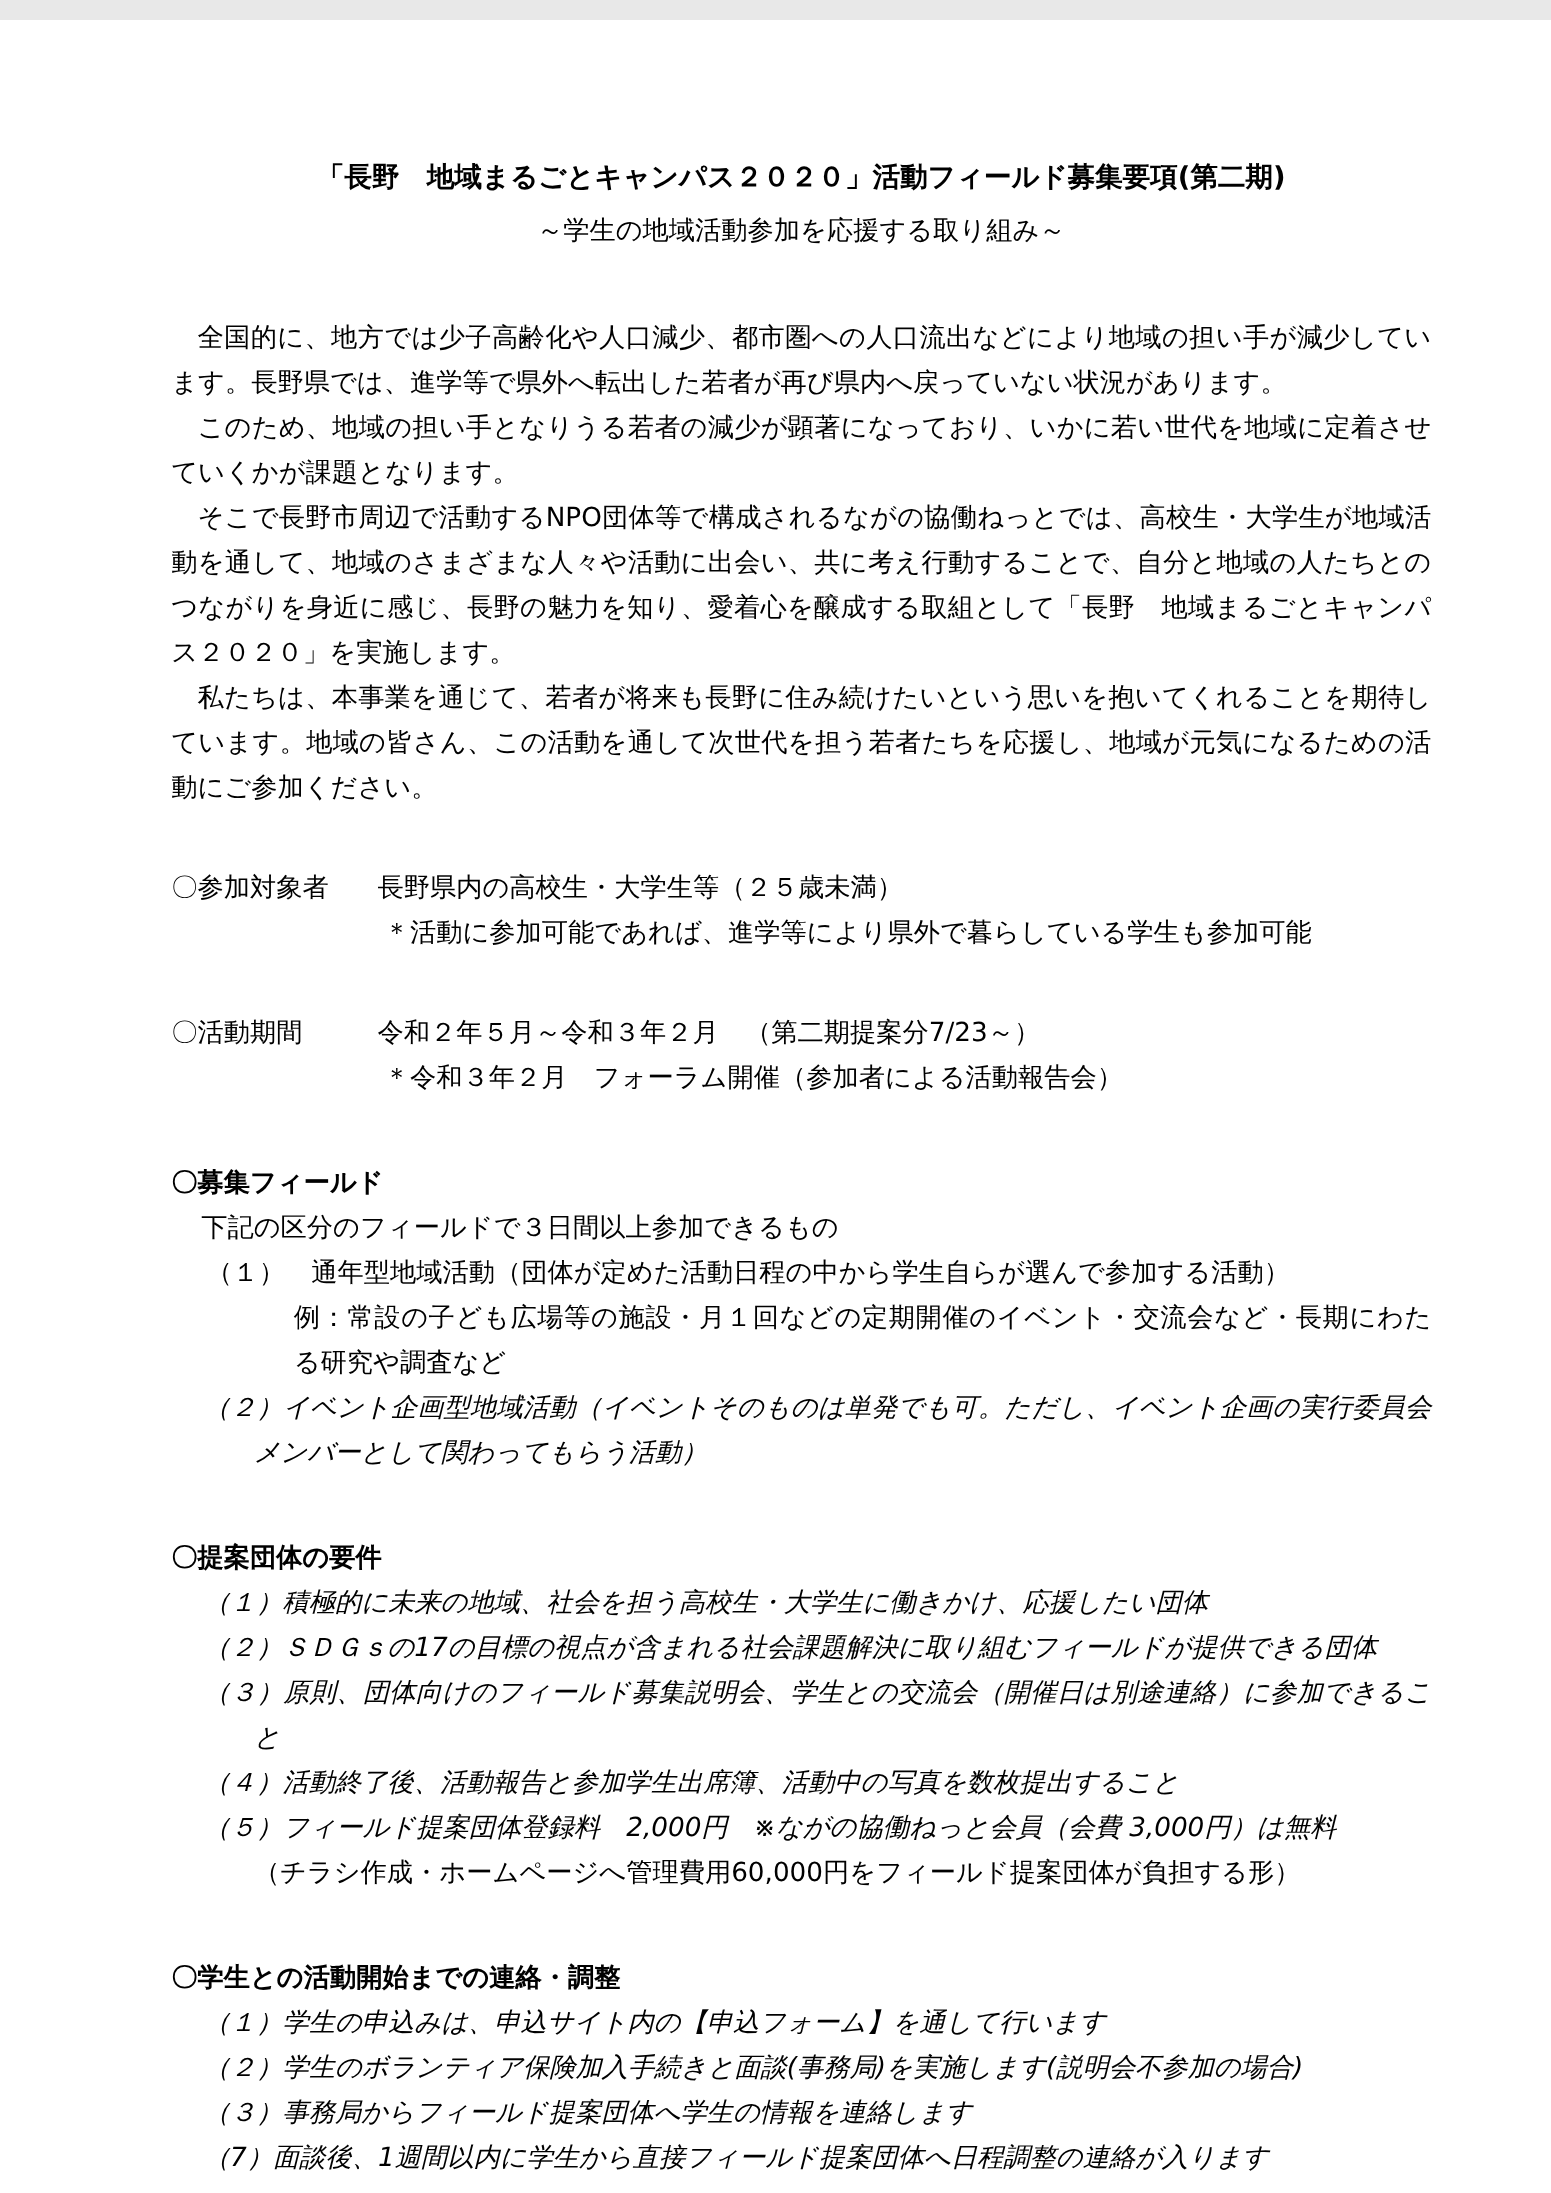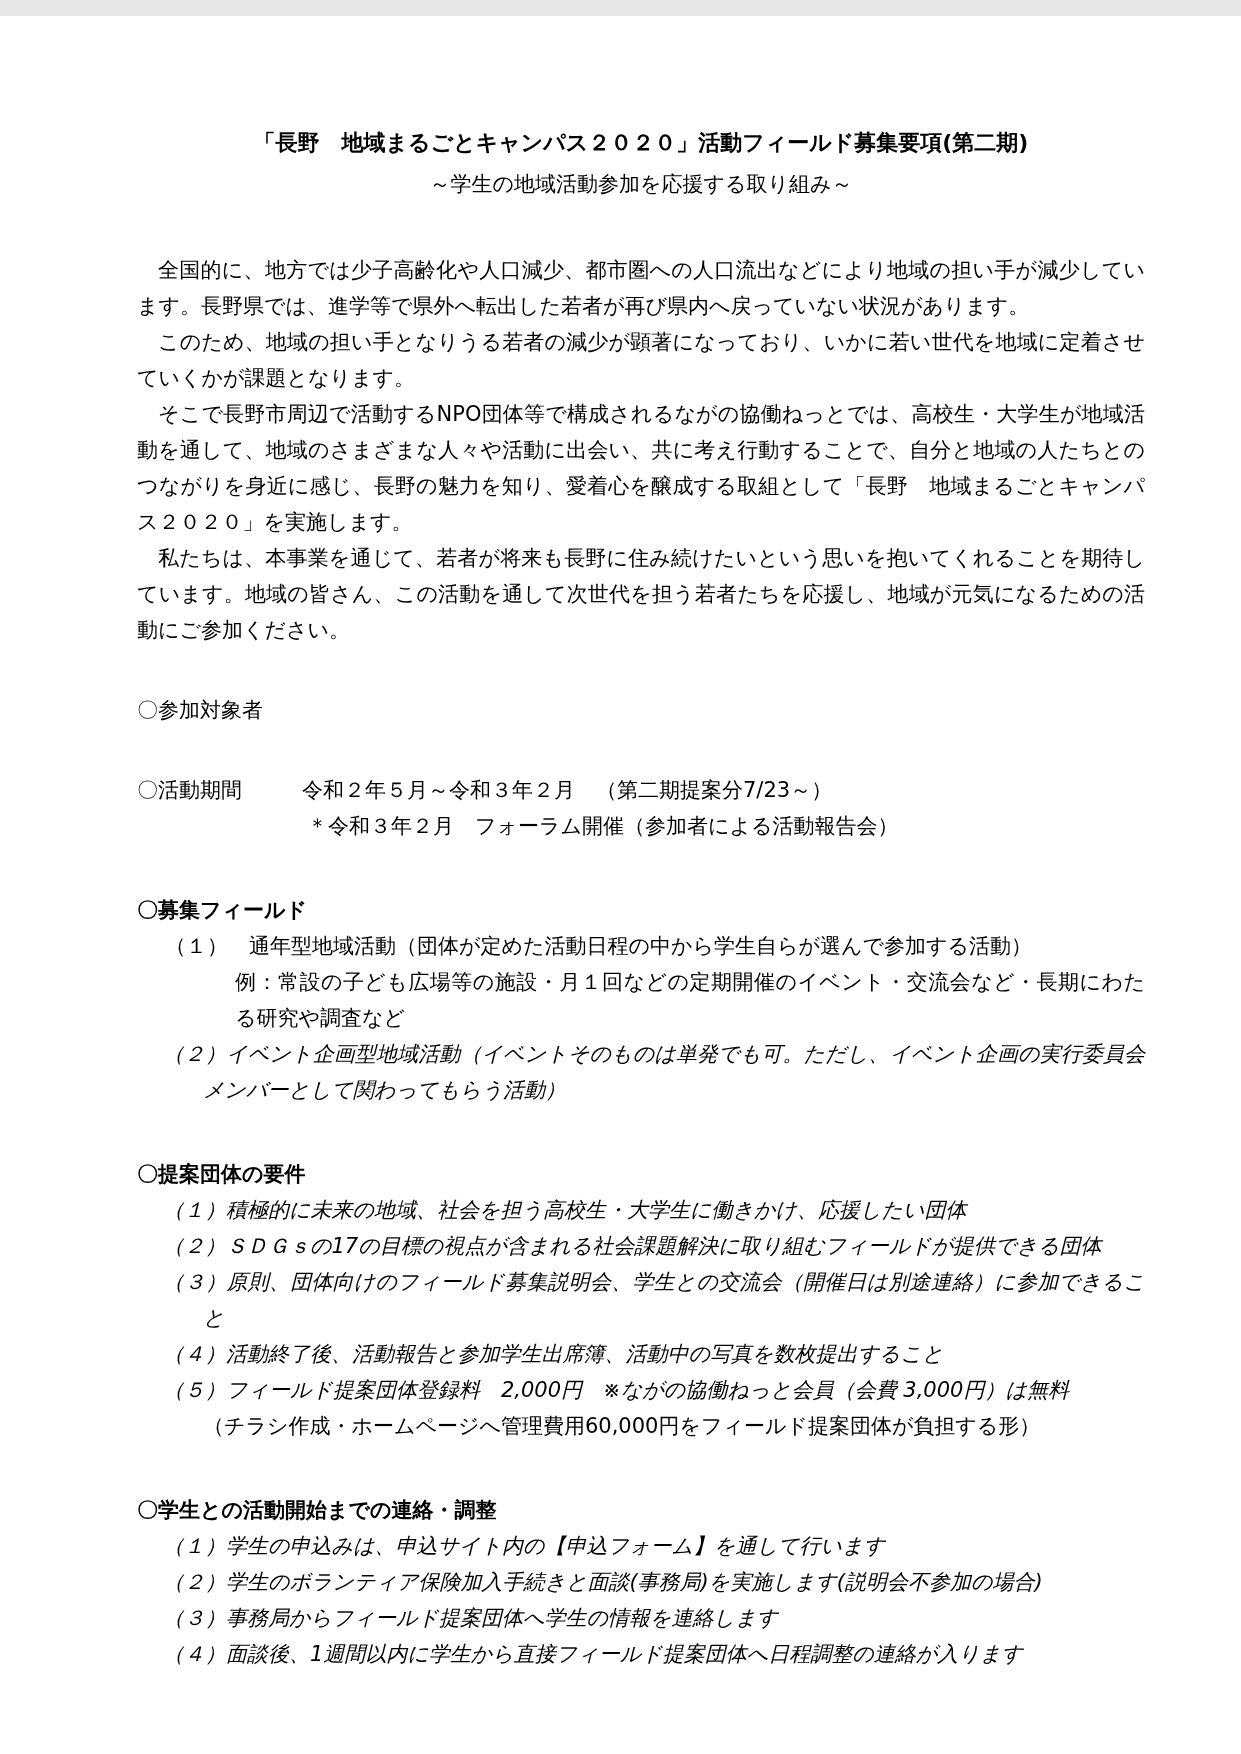--- a/index.html
+++ b/index.html
@@ -59,48 +59,53 @@
 
   <div class="intro">
     <p>全国的に、地方では少子高齢化や人口減少、都市圏への人口流出などにより地域の担い手が減少しています。長野県では、進学等で県外へ転出した若者が再び県内へ戻っていない状況があります。</p>
     <p>このため、地域の担い手となりうる若者の減少が顕著になっており、いかに若い世代を地域に定着させていくかが課題となります。</p>
     <p>そこで長野市周辺で活動するNPO団体等で構成されるながの協働ねっとでは、高校生・大学生が地域活動を通して、地域のさまざまな人々や活動に出会い、共に考え行動することで、自分と地域の人たちとのつながりを身近に感じ、長野の魅力を知り、愛着心を醸成する取組として「長野　地域まるごとキャンパス２０２０」を実施します。</p>
     <p>私たちは、本事業を通じて、若者が将来も長野に住み続けたいという思いを抱いてくれることを期待しています。地域の皆さん、この活動を通して次世代を担う若者たちを応援し、地域が元気になるための活動にご参加ください。</p>
   </div>
 
   <div class="kv-section">
     <div class="kv-heading">〇参加対象者</div>
+    <div class="kv-body">
+      <div>長野県内の高校生・大学生等（２５歳未満）</div>
+      <div class="kv-note">＊活動に参加可能であれば、進学等により県外で暮らしている学生も参加可能</div>
+    </div>
   </div>
 
   <div class="kv-section">
     <div class="kv-heading">〇活動期間</div>
     <div class="kv-body">
       <div>令和２年５月～令和３年２月　（第二期提案分7/23～）</div>
       <div class="kv-note">＊令和３年２月　フォーラム開催（参加者による活動報告会）</div>
     </div>
   </div>
 
   <div class="section">
     <h3 class="section-heading">〇募集フィールド</h3>
+    <div class="condition">下記の区分のフィールドで３日間以上参加できるもの</div>
     <div class="item-wide">（１）　通年型地域活動（団体が定めた活動日程の中から学生自らが選んで参加する活動）</div>
     <div class="example">例：常設の子ども広場等の施設・月１回などの定期開催のイベント・交流会など・長期にわたる研究や調査など</div>
     <div class="item">（２）イベント企画型地域活動（イベントそのものは単発でも可。ただし、イベント企画の実行委員会メンバーとして関わってもらう活動）</div>
   </div>
 
   <div class="section">
     <h3 class="section-heading">〇提案団体の要件</h3>
     <div class="item">（１）積極的に未来の地域、社会を担う高校生・大学生に働きかけ、応援したい団体</div>
     <div class="item">（２）ＳＤＧｓの17の目標の視点が含まれる社会課題解決に取り組むフィールドが提供できる団体</div>
     <div class="item">（３）原則、団体向けのフィールド募集説明会、学生との交流会（開催日は別途連絡）に参加できること</div>
     <div class="item">（４）活動終了後、活動報告と参加学生出席簿、活動中の写真を数枚提出すること</div>
     <div class="item">（５）フィールド提案団体登録料　2,000円　※ながの協働ねっと会員（会費 3,000円）は無料</div>
     <div class="supplement">（チラシ作成・ホームページへ管理費用60,000円をフィールド提案団体が負担する形）</div>
   </div>
 
   <div class="section">
     <h3 class="section-heading">〇学生との活動開始までの連絡・調整</h3>
     <div class="item">（１）学生の申込みは、申込サイト内の【申込フォーム】を通して行います</div>
     <div class="item">（２）学生のボランティア保険加入手続きと面談(事務局)を実施します(説明会不参加の場合)</div>
     <div class="item">（３）事務局からフィールド提案団体へ学生の情報を連絡します</div>
-    <div class="item">（４）面談後、1週間以内に学生から直接フィールド提案団体へ日程調整の連絡が入ります</div>
+    <div class="item">（7）面談後、1週間以内に学生から直接フィールド提案団体へ日程調整の連絡が入ります</div>
   </div>
 
 </div>
 
 </body></html>

